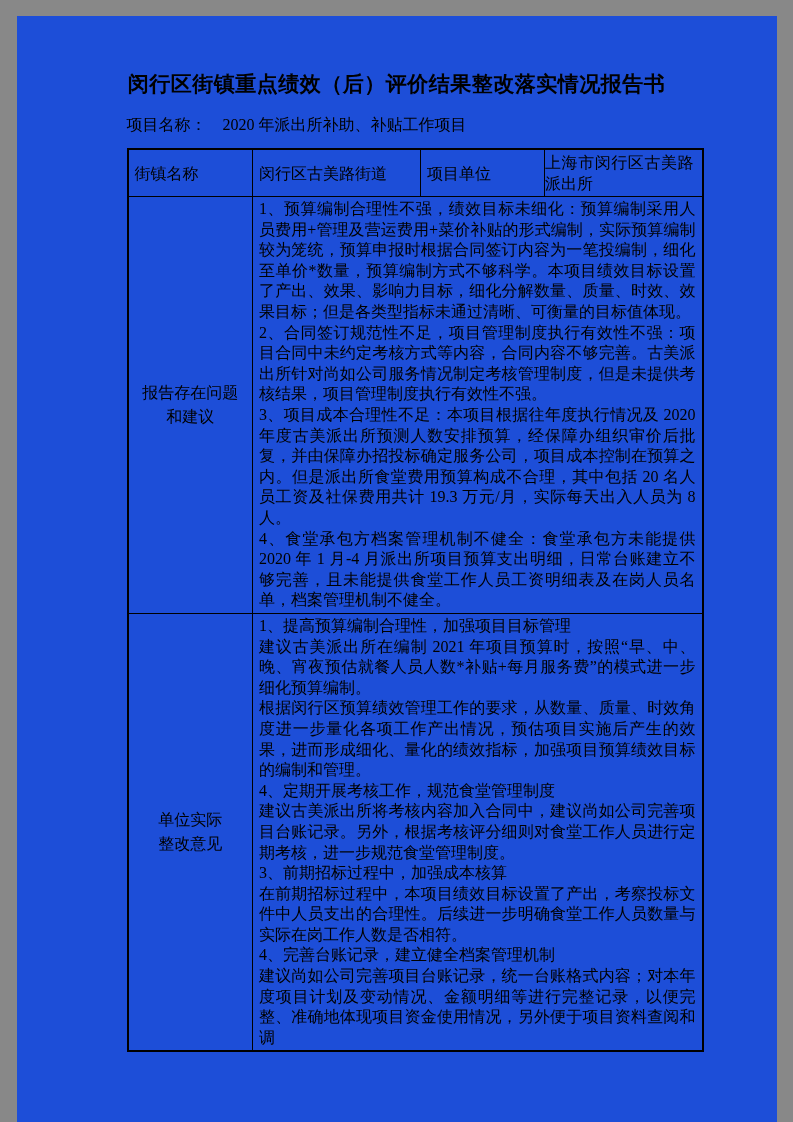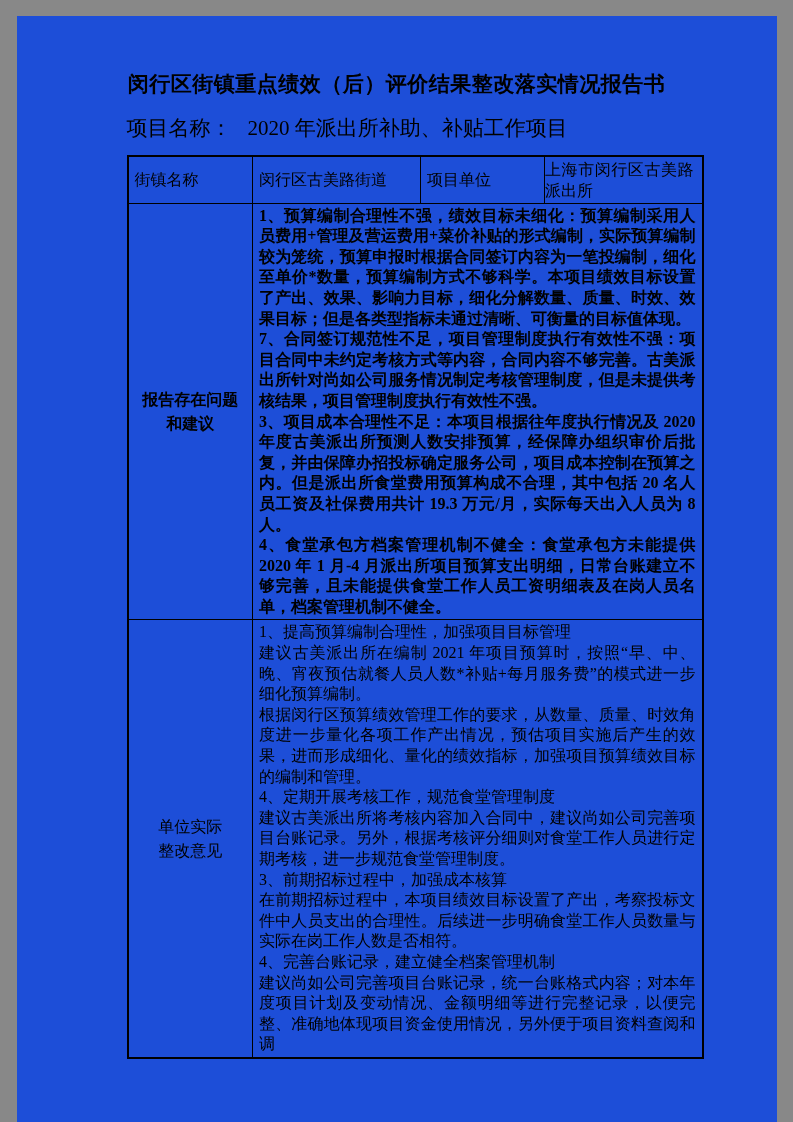--- a/index.html
+++ b/index.html
@@ -21,21 +21,21 @@
     margin: 0;
     padding-top: 55px;
     text-align: center;
     font-size: 21px;
     font-weight: bold;
     letter-spacing: 0.5px;
     line-height: 1.3;
   }
   .project-line {
     margin: 17px 0 0 110px;
-    font-size: 21px;
+    font-size: 16px;
     line-height: 1.3;
   }
   .project-line .value { margin-left: 16px; }
   .report-table {
     margin: 12px 0 0 110px;
     width: 575px;
     border-collapse: collapse;
     table-layout: fixed;
     border: 2px solid #000;
   }
@@ -57,21 +57,21 @@
     padding: 2px 2px;
   }
   .content-cell {
     vertical-align: top;
     text-align: justify;
     text-justify: inter-ideograph;
     line-height: 20.6px;
     padding: 2px 7px 4px 6px;
   }
   .content-cell p { margin: 0; }
-  .row-problems .content-cell, .row-problems .label-cell { height: 411px; font-weight: bold; }
+  .row-problems .content-cell, .row-problems .label-cell { height: 411px; }
   .row-rectify  .content-cell, .row-rectify  .label-cell { height: 416px; }
 </style>
 </head>
 <body>
 
 <div class="page">
 
   <h1 class="doc-title">闵行区街镇重点绩效（后）评价结果整改落实情况报告书</h1>
 
   <div class="project-line">
@@ -93,21 +93,21 @@
         <td class="cell-justify" style="padding-left:0;padding-right:8px;">上海市闵行区古美路派出所</td>
       </tr>
 
       <tr class="row-problems">
         <td class="label-cell">
           <div>报告存在问题</div>
           <div>和建议</div>
         </td>
         <td colspan="3" class="content-cell">
           <p>1、预算编制合理性不强，绩效目标未细化：预算编制采用人员费用+管理及营运费用+菜价补贴的形式编制，实际预算编制较为笼统，预算申报时根据合同签订内容为一笔投编制，细化至单价*数量，预算编制方式不够科学。本项目绩效目标设置了产出、效果、影响力目标，细化分解数量、质量、时效、效果目标；但是各类型指标未通过清晰、可衡量的目标值体现。</p>
-          <p>7、合同签订规范性不足，项目管理制度执行有效性不强：项目合同中未约定考核方式等内容，合同内容不够完善。古美派出所针对尚如公司服务情况制定考核管理制度，但是未提供考核结果，项目管理制度执行有效性不强。</p>
+          <p>2、合同签订规范性不足，项目管理制度执行有效性不强：项目合同中未约定考核方式等内容，合同内容不够完善。古美派出所针对尚如公司服务情况制定考核管理制度，但是未提供考核结果，项目管理制度执行有效性不强。</p>
           <p>3、项目成本合理性不足：本项目根据往年度执行情况及 2020 年度古美派出所预测人数安排预算，经保障办组织审价后批复，并由保障办招投标确定服务公司，项目成本控制在预算之内。但是派出所食堂费用预算构成不合理，其中包括 20 名人员工资及社保费用共计 19.3 万元/月，实际每天出入人员为 8 人。</p>
           <p>4、食堂承包方档案管理机制不健全：食堂承包方未能提供 2020 年 1 月-4 月派出所项目预算支出明细，日常台账建立不够完善，且未能提供食堂工作人员工资明细表及在岗人员名单，档案管理机制不健全。</p>
         </td>
       </tr>
 
       <tr class="row-rectify">
         <td class="label-cell">
           <div>单位实际</div>
           <div>整改意见</div>
         </td>

